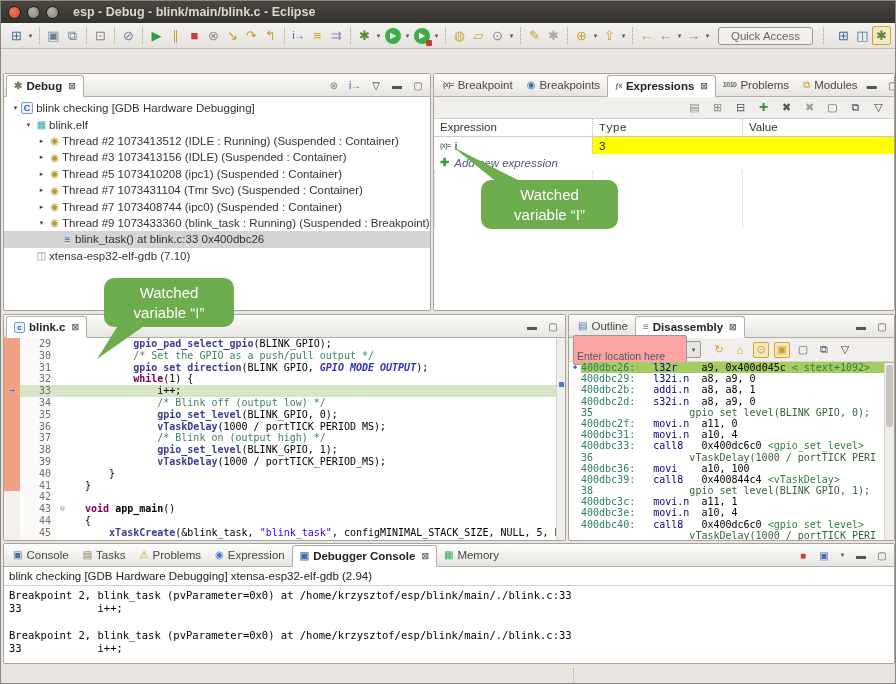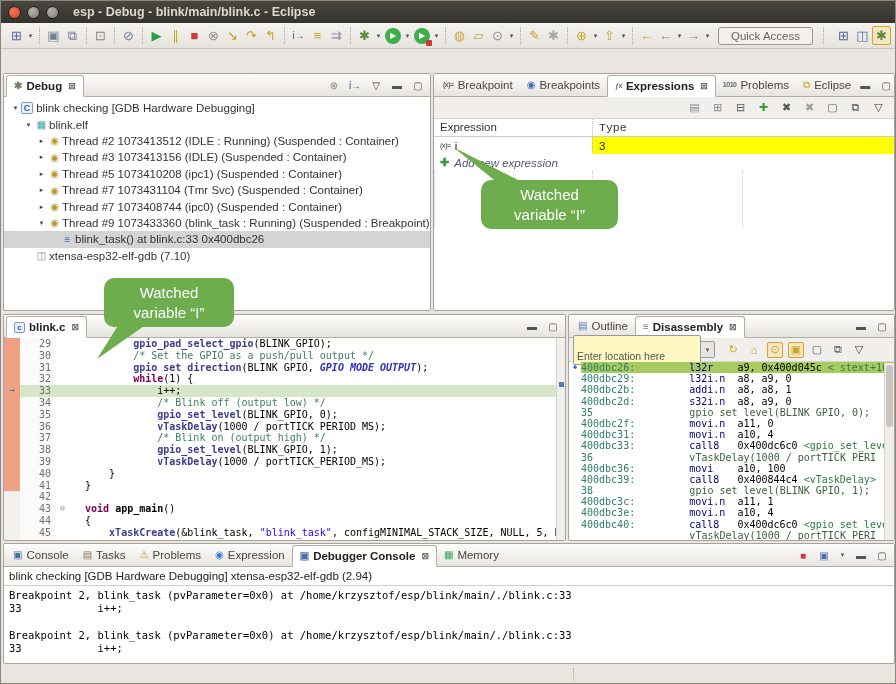--- a/index.html
+++ b/index.html
@@ -93,31 +93,31 @@
   .cl.cur .lnum, .cl.cur .fold, .cl.cur .ctext { background:#d7e6c8; }
   .cs-p { color:#000; } .cs-k { color:#7f0055; font-weight:bold; } .cs-c { color:#3f7f5f; }
   .cs-f { color:#3d3d8f; font-weight:bold; } .cs-d { color:#000; font-weight:bold; }
   .cs-m { color:#3030c0; font-style:italic; font-weight:bold; } .cs-s { color:#2a00ff; }
   .ovr { position:absolute; right:0; top:23px; width:9px; bottom:0; background:#f1efec; border-left:1px solid #d8d4ce; }
   .ovr .mark { position:absolute; left:2px; width:5px; height:5px; background:#4a7ac8; top:44px; }
 
   
   .dis-toolbar { height:24px; background:#f1efec; border-bottom:1px solid #d8d4ce;
     display:flex; align-items:center; gap:6px; padding:0 4px; }
-  .combo { width:128px; height:17px; border:1px solid #999; background:#fef9c3; color:#555;
+  .combo { width:114px; height:17px; border:1px solid #999; background:#fca5a5; color:#555;
     font-size:10.5px; padding:14px 3px; overflow:hidden; white-space:nowrap; border-radius:2px; }
   .combobtn { width:14px; height:17px; border:1px solid #999; border-left:none; background:#e8e5e0;
     font-size:7px; display:flex; align-items:center; justify-content:center; color:#555; border-radius:0 2px 2px 0; margin-left:-6px; }
   .dis-toolbar .tbi { width:16px; height:16px; font-size:11px; }
   #disasm { font-family:"DejaVu Sans Mono", monospace; font-size:10px; line-height:11.2px; white-space:pre; }
   .dl { display:flex; height:11.2px; }
   .dmark { width:12px; flex:none; text-align:center; font-size:7px; color:#3a6ad4; line-height:11px; }
   .dbody { flex:1; overflow:hidden; }
   .dl.cur .dbody { background:#a6cb60; }
-  .da { color:#2e7d6b; } .do { color:#000080;margin-left:36px; } .dg { color:#000; } .ds { color:#2e7d3e; }
+  .da { color:#2e7d6b; } .do { color:#000080; } .dg { color:#000; } .ds { color:#2e7d3e; }
   .dn { color:#2e7d6b; } .dsrc { color:#3a5f3a; }
   .vscroll { position:absolute; right:0; top:48px; width:10px; bottom:0; background:#efedea; border-left:1px solid #d8d4ce; }
   .vscroll .thumb { position:absolute; left:1px; top:2px; width:7px; height:62px; background:#c9c5be; border-radius:3px; }
 
   
   .con-banner { height:19px; font-size:11.5px; color:#222; padding:3px 5px; border-bottom:1px solid #d4d0ca; }
   #console-out { font-family:"DejaVu Sans Mono", monospace; font-size:10.5px; line-height:13.2px;
     white-space:pre; color:#000; padding:3px 5px; }
 
   
@@ -289,21 +289,21 @@
             <span class="tic txt">ƒx</span>
             <span class="tlab">Expressions</span>
             <span class="tclose">⊠</span>
           </div>
           <div class="tab">
             <span class="tic txt">1010</span>
             <span class="tlab">Problems</span>
           </div>
           <div class="tab">
             <span class="tic" style="color: rgb(201, 162, 39);">⧉</span>
-            <span class="tlab">Eclipse</span>
+            <span class="tlab">Modules</span>
           </div>
         </div>
       <div class="ttb" id="expr-wb">
           <span class="tbi" style="color: rgb(85, 85, 85);">▬</span>
           <span class="tbi" style="color: rgb(85, 85, 85);">▢</span>
         </div>
     </div>
     <div class="expr-toolbar" id="expr-toolbar">
         <span class="tbi" style="color: rgb(138, 138, 138);">▤</span>
         <span class="tbi" style="color: rgb(138, 138, 138);">⊞</span>
@@ -311,20 +311,21 @@
         <span class="tbi" style="color: rgb(60, 154, 60);">✚</span>
         <span class="tbi" style="color: rgb(85, 85, 85);">✖</span>
         <span class="tbi" style="color: rgb(160, 160, 160);">✖</span>
         <span class="tbi" style="color: rgb(85, 85, 102);">▢</span>
         <span class="tbi" style="color: rgb(85, 85, 102);">⧉</span>
         <span class="tbi" style="color: rgb(51, 51, 51);">▽</span>
       </div>
     <div class="expr-head">
       <div class="ecol c-exp">Expression</div>
       <div class="ecol c-typ">Type</div>
+      <div class="ecol c-val">Value</div>
     </div>
     <div id="expr-rows">
         <div class="erow">
           <div class="ecol c-exp">
             <span class="exicon">(x)=</span>
             <span>i</span>
           </div>
           <div class="ecol c-val vhl">
             <span>3</span>
           </div>

